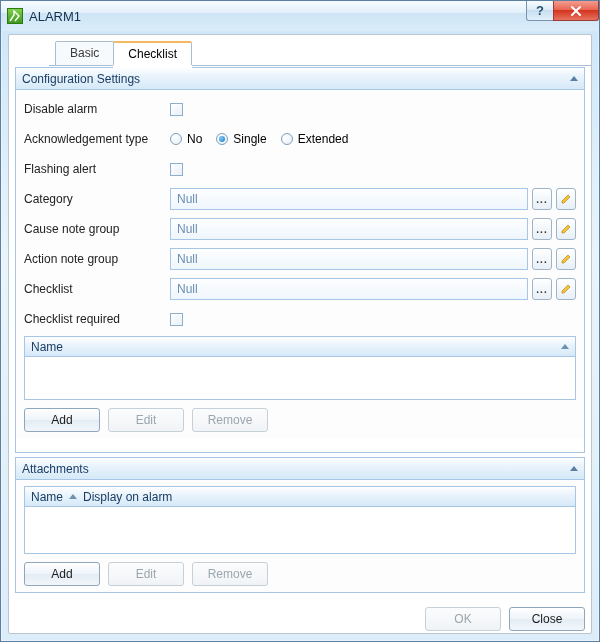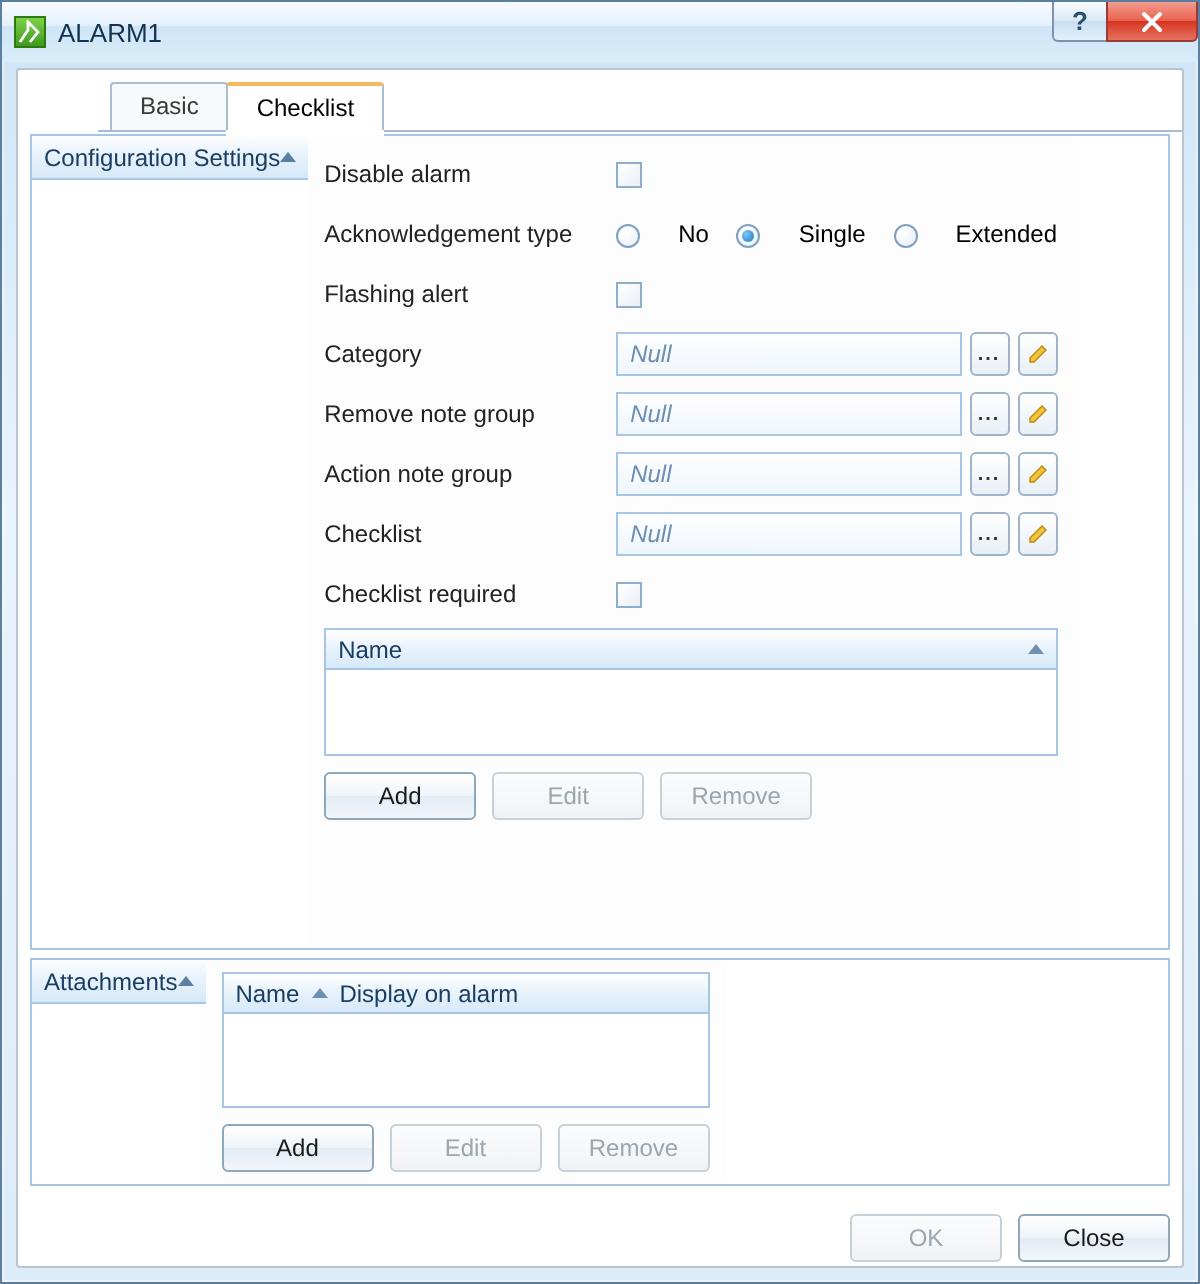--- a/index.html
+++ b/index.html
@@ -88,21 +88,21 @@
   .tab-body {
     position: absolute;
     left: 6px; right: 6px; top: 32px; bottom: 6px;
     display: flex; flex-direction: column;
     gap: 4px;
   }
 
   
   .section {
     border: 1px solid #a7c5e4;
-    display: flex; flex-direction: row;
+    display: flex; flex-direction: column;
   }
   .section-header {
     height: 22px;
     padding: 0 6px;
     background: linear-gradient(to bottom, #fefeff 0, #e9f3fc 40%, #d6e9f8 100%);
     border-bottom: 1px solid #a7c5e4;
     display: flex; align-items: center; justify-content: space-between;
     color: #1a3e63;
     font-size: 12px;
   }
@@ -141,21 +141,21 @@
   .cb {
     width: 13px; height: 13px;
     border: 1px solid #8faecb;
     background: linear-gradient(to bottom right, #fff, #e8f0f8);
     display: inline-block;
   }
 
   
   .radio-group { display: flex; gap: 14px; }
   .radio {
-    display: inline-flex; align-items: flex-end; gap: 19px;
+    display: inline-flex; align-items: center; gap: 5px;
   }
   .radio .circ {
     width: 12px; height: 12px; border-radius: 50%;
     border: 1px solid #7fa0bd;
     background: radial-gradient(circle at 35% 35%, #fff, #e6eef6);
     display: inline-flex; align-items: center; justify-content: center;
   }
   .radio.selected .circ::after {
     content: "";
     width: 6px; height: 6px; border-radius: 50%;
@@ -164,21 +164,20 @@
 
   
   .null-field {
     flex: 1;
     height: 22px;
     border: 1px solid #a7c5e4;
     background: linear-gradient(to bottom, #fefeff, #eef6fd);
     padding: 0 6px;
     display: flex; align-items: center;
     color: #6b8eb1;
-    font-style: italic;
   }
 
   .small-btn {
     width: 20px; height: 22px;
     border: 1px solid #9fb4c8;
     border-radius: 3px;
     background: linear-gradient(to bottom, #fff, #e7eff6);
     display: inline-flex; align-items: center; justify-content: center;
     color: #333;
   }
@@ -333,21 +332,21 @@
               </div>
             <div class="small-btn">
               <svg width="12" height="12" viewBox="0 0 12 12">
                 <path d="M2,10 L2,8 L8,2 L10,4 L4,10 Z" fill="#f3c33c" stroke="#b88a10" stroke-width="0.7"></path>
               </svg>
             </div>
           </div>
         </div>
 
         <div class="form-row">
-          <span class="label">Remove note group</span>
+          <span class="label">Cause note group</span>
           <div class="control">
             <div class="null-field">Null</div>
             <div class="small-btn">
                 <span class="dots">...</span>
               </div>
             <div class="small-btn">
               <svg width="12" height="12" viewBox="0 0 12 12">
                 <path d="M2,10 L2,8 L8,2 L10,4 L4,10 Z" fill="#f3c33c" stroke="#b88a10" stroke-width="0.7"></path>
               </svg>
             </div>

